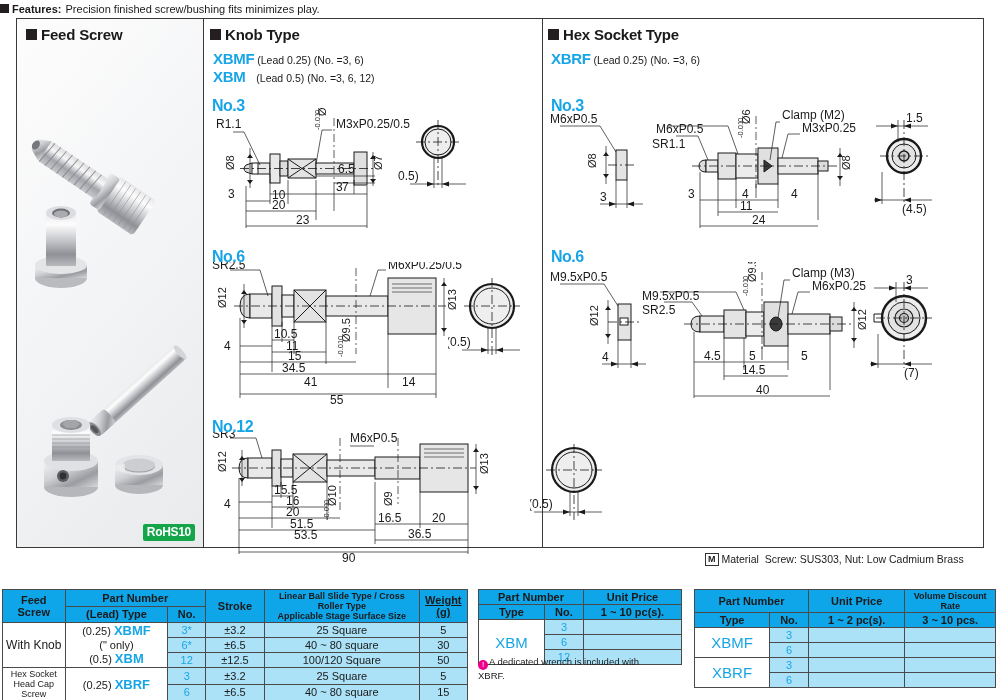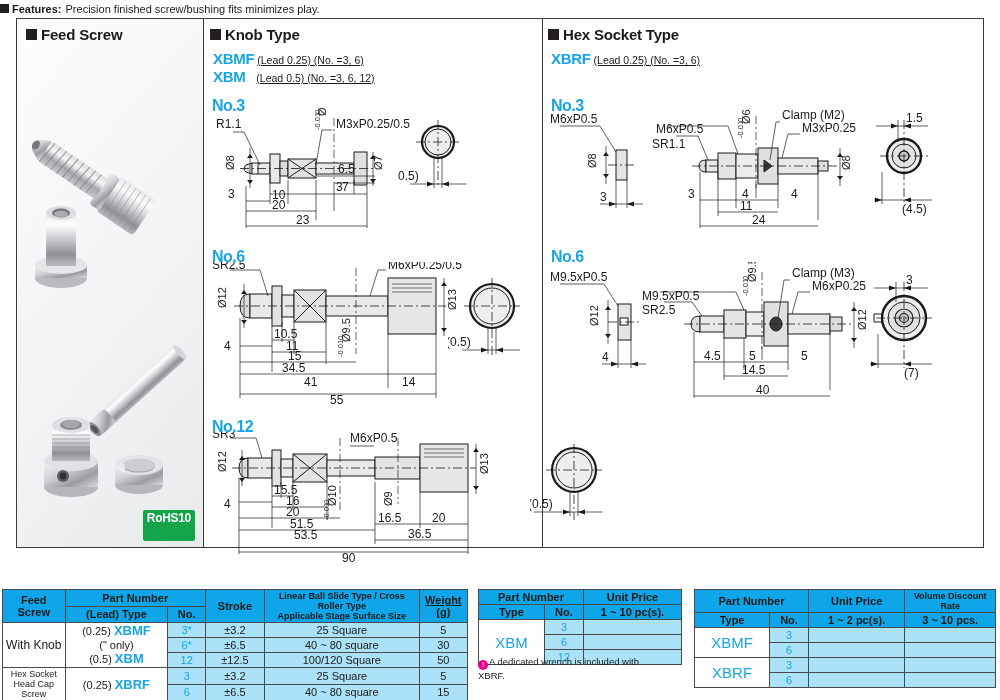--- a/index.html
+++ b/index.html
@@ -13,27 +13,27 @@
 
   
   .frame{position:absolute;left:16px;top:18px;width:968px;height:530px;border:1px solid #3a3a3a;background:#fff;box-sizing:border-box;}
   .vline{position:absolute;top:0;bottom:0;width:1px;background:#3a3a3a;}
 
   .secttl{position:absolute;display:flex;align-items:center;font-size:15px;font-weight:bold;letter-spacing:-.2px;}
   .secttl .sq{width:11px;height:11px;margin-right:4px;}
 
   .codeline{position:absolute;font-size:10.5px;white-space:nowrap;}
   .code{color:#18a5e6;font-weight:bold;font-size:15px;letter-spacing:-.3px;}
-  .paren{color:#1a1a1a;font-size:10.5px;text-decoration:underline;}
+  .paren{color:#1a1a1a;font-size:10.5px;}
 
   .nolabel{position:absolute;color:#18a5e6;font-weight:bold;font-size:16px;letter-spacing:-.5px;}
 
   .photo{position:absolute;left:17px;top:19px;width:186px;height:528px;background:linear-gradient(130deg,#fdfdfd 0%,#f2f3f5 55%,#e9eaec 100%);}
 
-  .rohs{position:absolute;right:8px;bottom:6px;background:#14a44a;color:#fff;font-size:11px;font-weight:bold;padding:1px 4px 16px 4px;border-radius:2px;letter-spacing:-.3px;}
+  .rohs{position:absolute;right:8px;bottom:6px;background:#14a44a;color:#fff;font-size:11px;font-weight:bold;padding:1px 4px 2px 4px;border-radius:2px;letter-spacing:-.3px;}
   .rohs span{font-size:12px;}
 
   .note{position:absolute;font-size:12px;line-height:15px;}
   .bulb{display:inline-block;width:12px;height:12px;border-radius:50%;background:#ec008c;color:#fff;font-size:9px;line-height:12px;text-align:center;vertical-align:-2px;margin-right:1px;}
   .matline{position:absolute;font-size:10.5px;white-space:nowrap;}
   .mbox{display:inline-block;border:1px solid #333;font-size:9px;font-weight:bold;padding:0 2px;line-height:11px;vertical-align:1px;margin-right:3px;}
 
   svg{display:block;}
   .dw text{font-family:"Liberation Sans",sans-serif;fill:#1a1a1a;}
 
@@ -621,20 +621,23 @@
       <path d="M10 92 l-7 -2.5 0 5 z" fill="#1a1a1a" stroke="none"></path>
       <path d="M36 92 l7 -2.5 0 5 z" fill="#1a1a1a" stroke="none"></path>
     </g>
     <g fill="#1a1a1a" font-size="12">
       <text x="38" y="12">3</text>
       <text x="36" y="105">(7)</text>
     </g>
   </svg>
 
 
+  <div class="matline" style="left:705px;top:553px;">
+    <span class="mbox">M</span><span>Material</span>&nbsp;&nbsp;<span>Screw: SUS303, Nut: Low Cadmium Brass</span>
+  </div>
 
   <table class="tbl" style="left:2px;top:589px;width:466px;">
     <tbody>
         <tr>
       <th rowspan="2" style="width:60px;">
         <div>Feed</div>
         <div>Screw</div>
       </th>
       <th colspan="2">Part Number</th>
       <th rowspan="2" style="width:56px;">Stroke</th>

